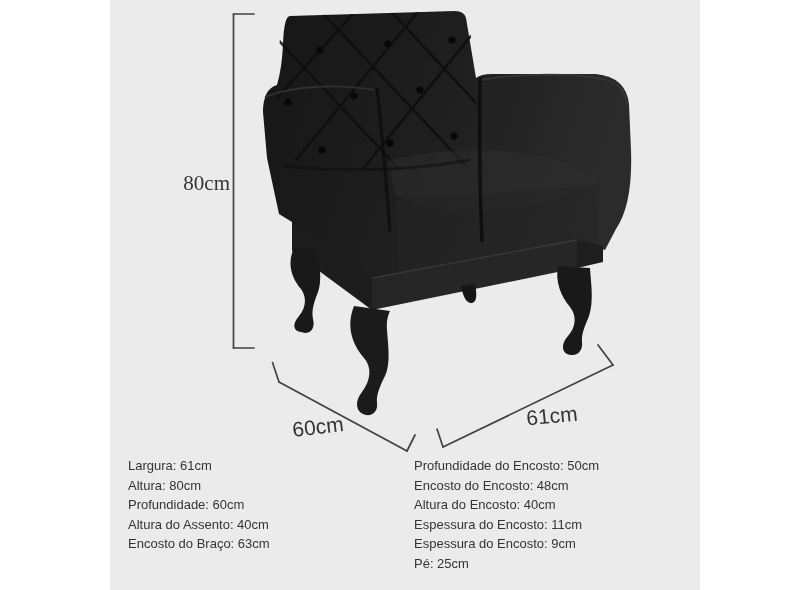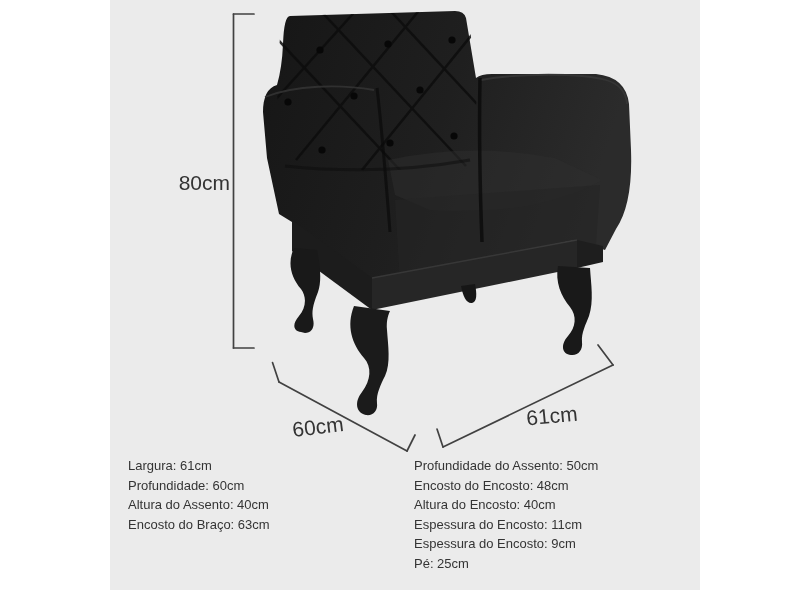--- a/index.html
+++ b/index.html
@@ -19,21 +19,21 @@
   #scene{
     position:absolute;left:0;top:0;width:810px;height:590px;
   }
   .dim-label{
     position:absolute;
     color:#343434;
     font-size:21px;
     letter-spacing:0px;
     white-space:nowrap;
   }
-  #label-height{left:172px;top:171px;width:58px;text-align:right;}
+  #label-height{left:172px;top:171px;width:58px;text-align:right;font-family:Liberation Serif, serif;}
   #label-depth{left:283px;top:415px;width:70px;text-align:center;transform:rotate(-7deg);}
   #label-width{left:517px;top:404px;width:70px;text-align:center;transform:rotate(-5.5deg);}
   .spec-block{
     position:absolute;
     color:#343434;
     font-size:13px;
     line-height:19.5px;
     white-space:nowrap;
   }
   #specs-left{left:128px;top:456px;}
@@ -148,25 +148,26 @@
       <path d="M613,365 L598,345"></path>
     </g>
   </svg>
 
   <div id="label-height" class="dim-label">80cm</div>
   <div id="label-depth" class="dim-label">60cm</div>
   <div id="label-width" class="dim-label">61cm</div>
 
   <div id="specs-left" class="spec-block">
     <div class="spec-line">Largura: 61cm</div>
+    <div class="spec-line">Altura: 80cm</div>
     <div class="spec-line">Profundidade: 60cm</div>
     <div class="spec-line">Altura do Assento: 40cm</div>
     <div class="spec-line">Encosto do Braço: 63cm</div>
   </div>
   <div id="specs-right" class="spec-block">
-    <div class="spec-line">Profundidade do Assento: 50cm</div>
+    <div class="spec-line">Profundidade do Encosto: 50cm</div>
     <div class="spec-line">Encosto do Encosto: 48cm</div>
     <div class="spec-line">Altura do Encosto: 40cm</div>
     <div class="spec-line">Espessura do Encosto: 11cm</div>
     <div class="spec-line">Espessura do Encosto: 9cm</div>
     <div class="spec-line">Pé: 25cm</div>
   </div>
 </div>
 
 </body></html>

